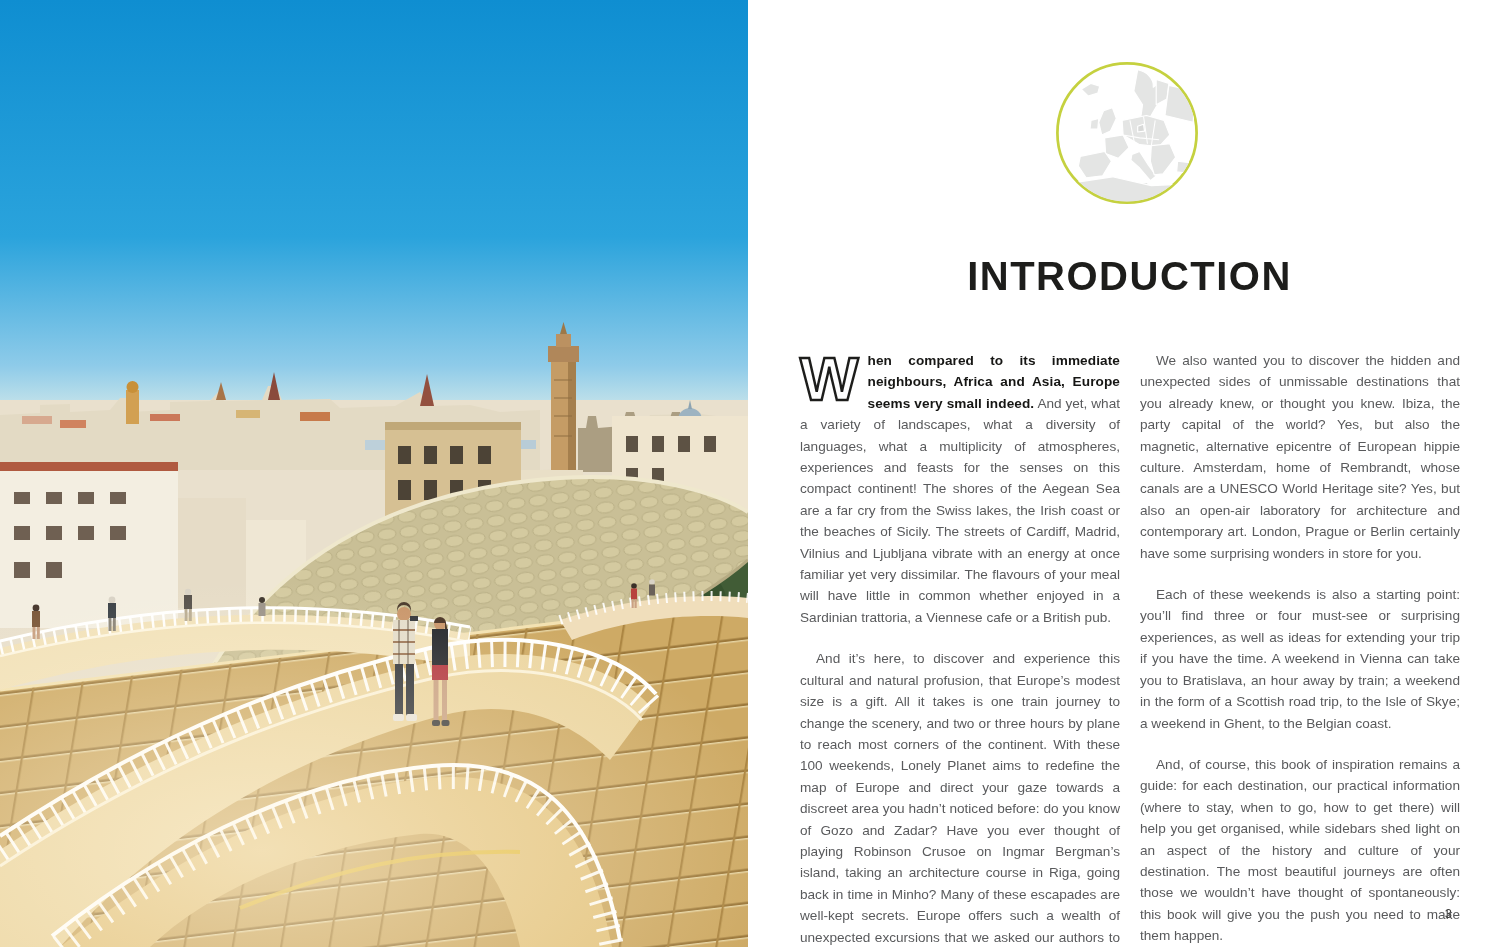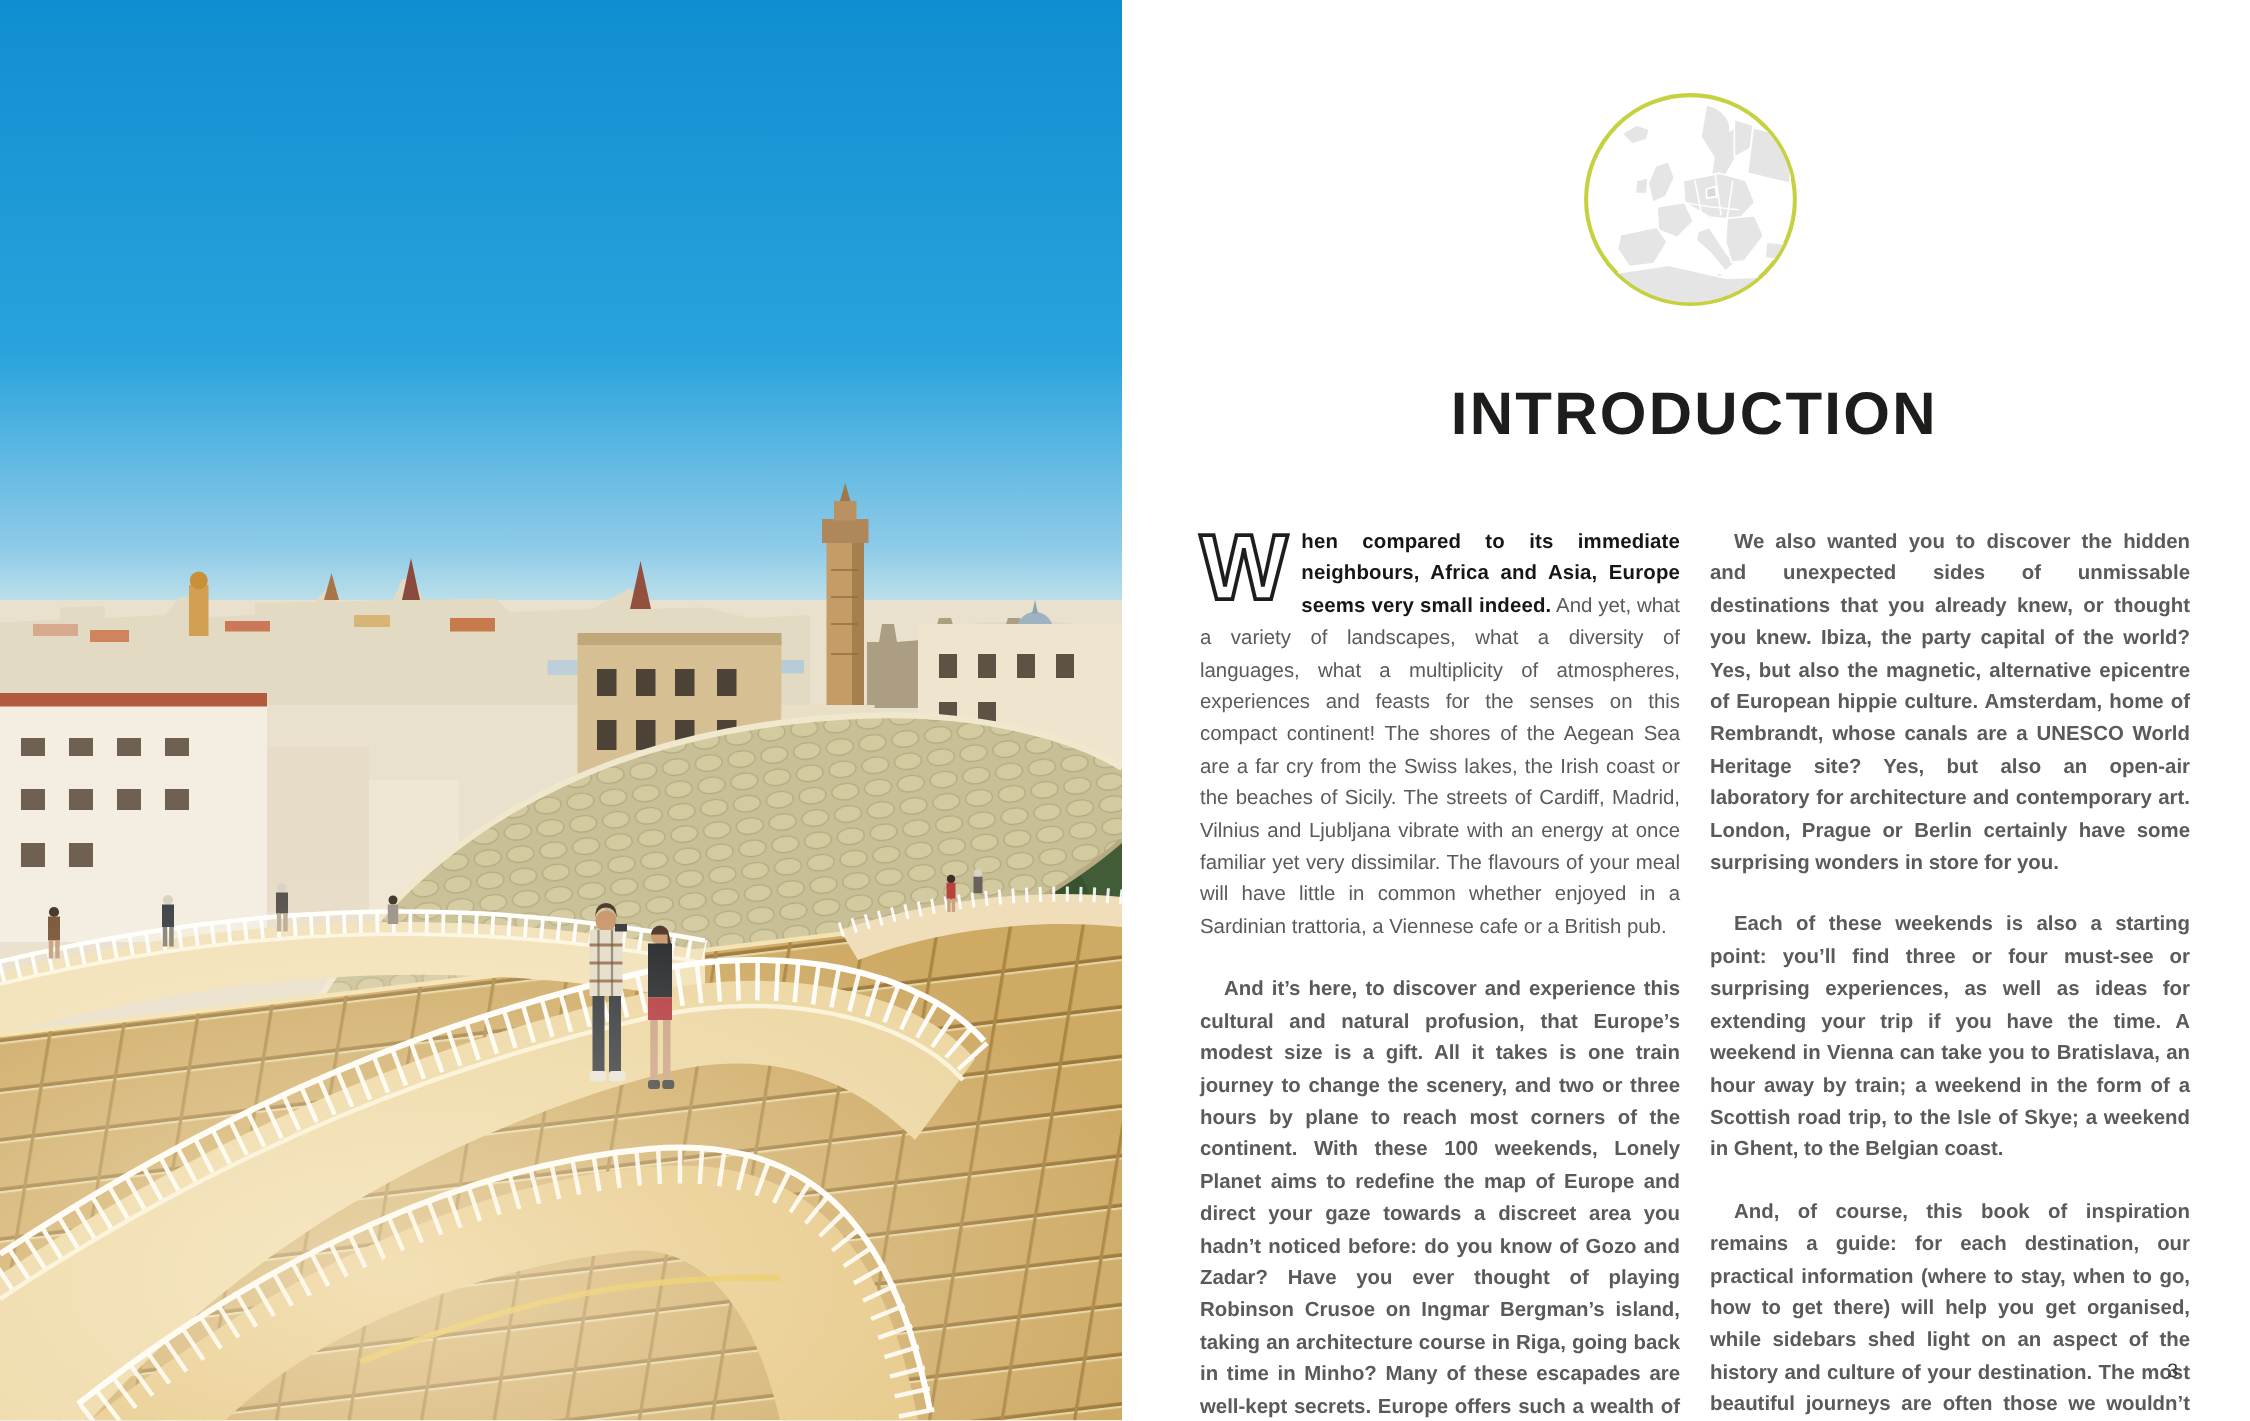--- a/index.html
+++ b/index.html
@@ -17,21 +17,21 @@
   .map-medallion { position:absolute; left:306px; top:60px; width:146px; height:146px; }
 
   .page-title { position:absolute; top:254px; left:0; width:752px; text-align:center;
                 font-size:40px; font-weight:800; letter-spacing:1.5px; color:#1d1d1b;padding-left:11px; }
 
   .columns { position:absolute; left:52px; top:350px; width:660px;
              display:flex; gap:20px; }
   .col { flex:1 1 0; }
   .col p { font-size:13.6px; line-height:21.4px; color:#595a5c; text-align:justify; }
   .col p + p { margin-top:20px; }
-  .col p.indent { text-indent:16px;font-weight:bold; }
+  .col p.indent { text-indent:16px; }
   .col b { color:#161614; font-weight:700; letter-spacing:.1px; }
 
   .dropcap { float:left; font-size:62px; line-height:52px; height:60px; padding-right:9px;
              padding-top:3px; font-weight:700; color:#ffffff;
              -webkit-text-stroke:2.5px #1d1d1b; text-stroke:2.5px #1d1d1b; }
 
   .page-number { position:absolute; right:48px; bottom:26px; font-size:13px; color:#3d3d3c; }
 </style>
 </head>
 <body>

